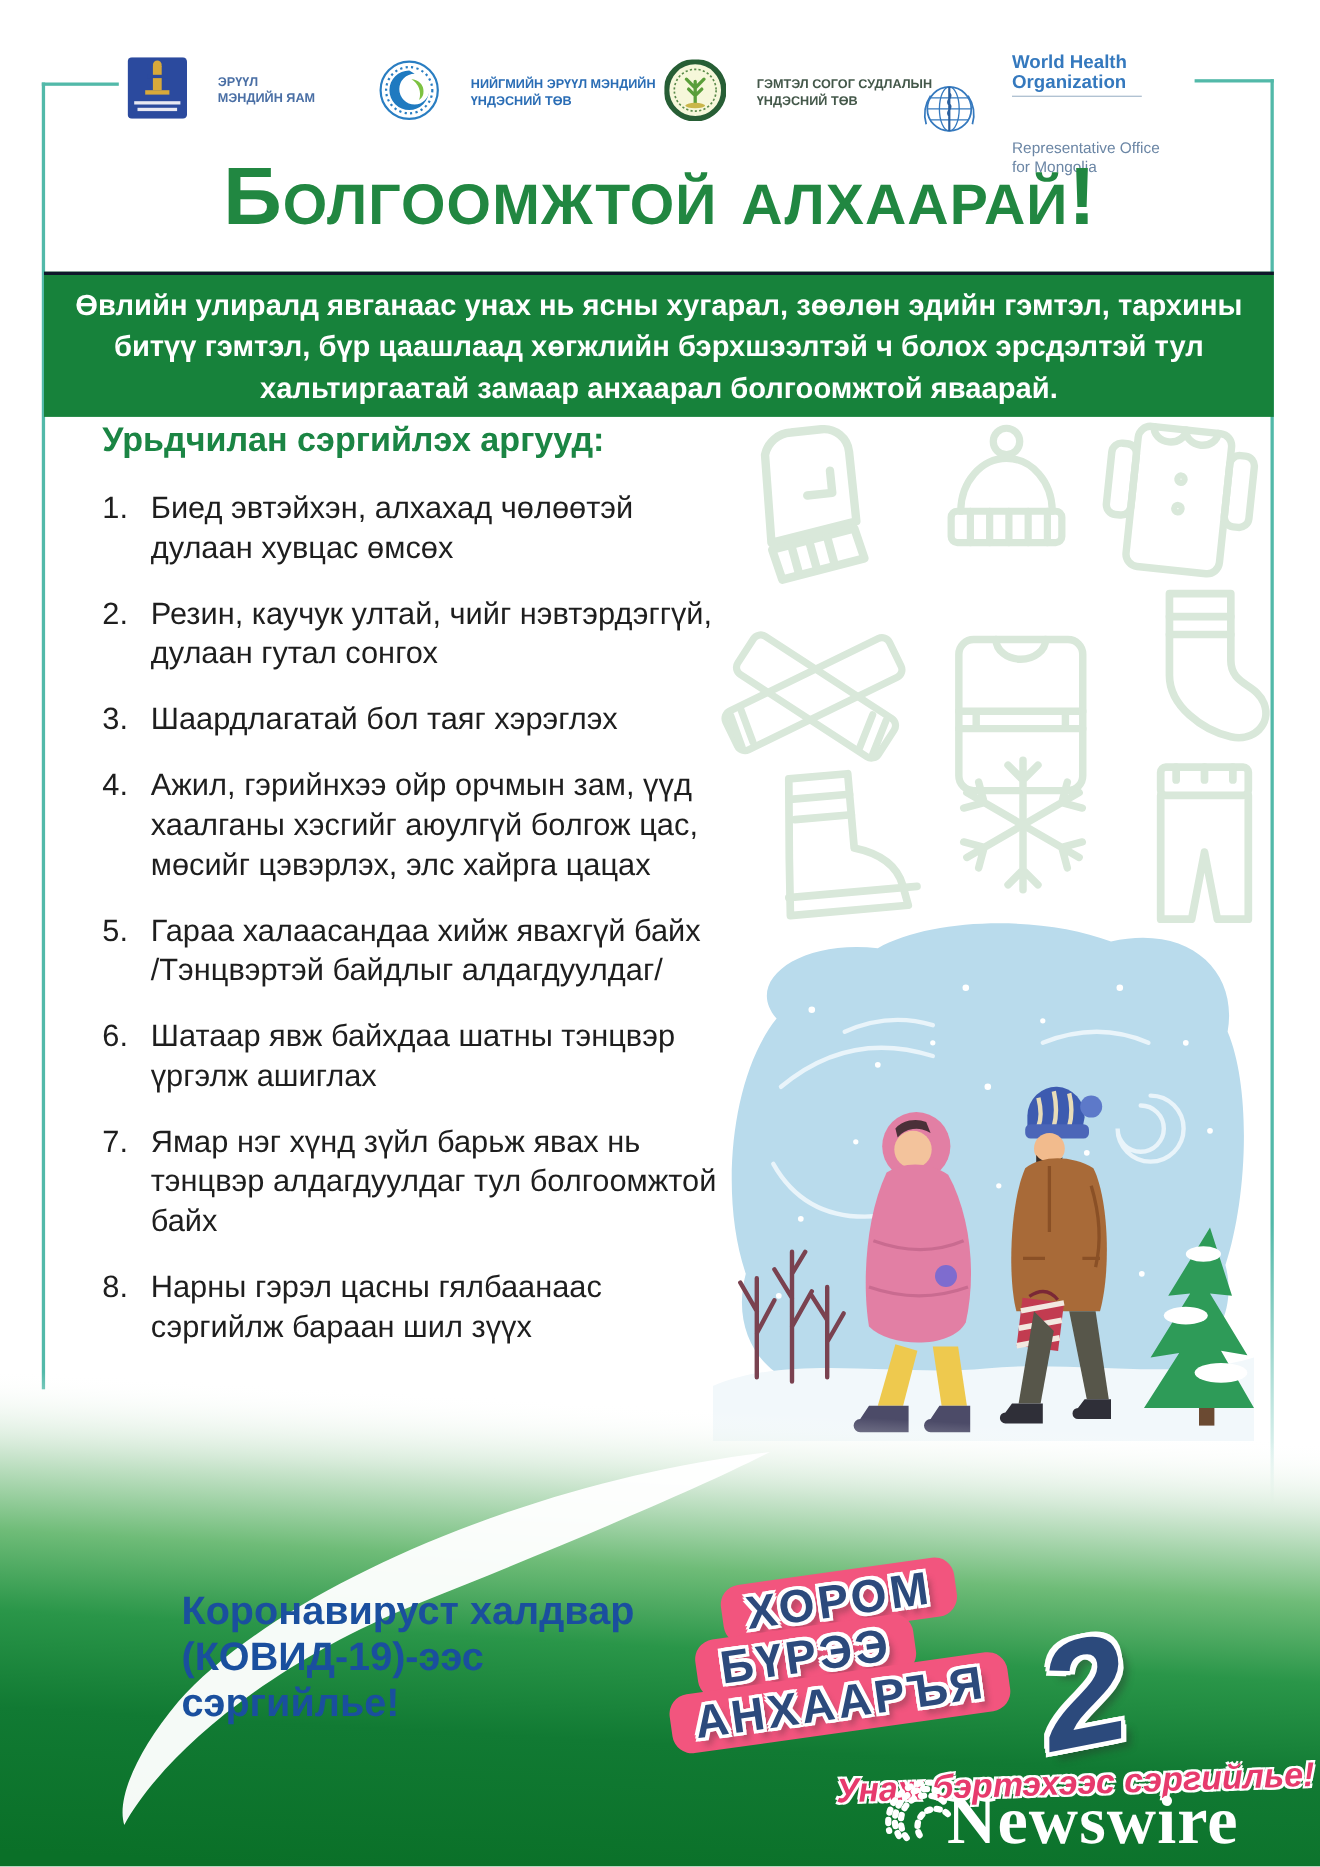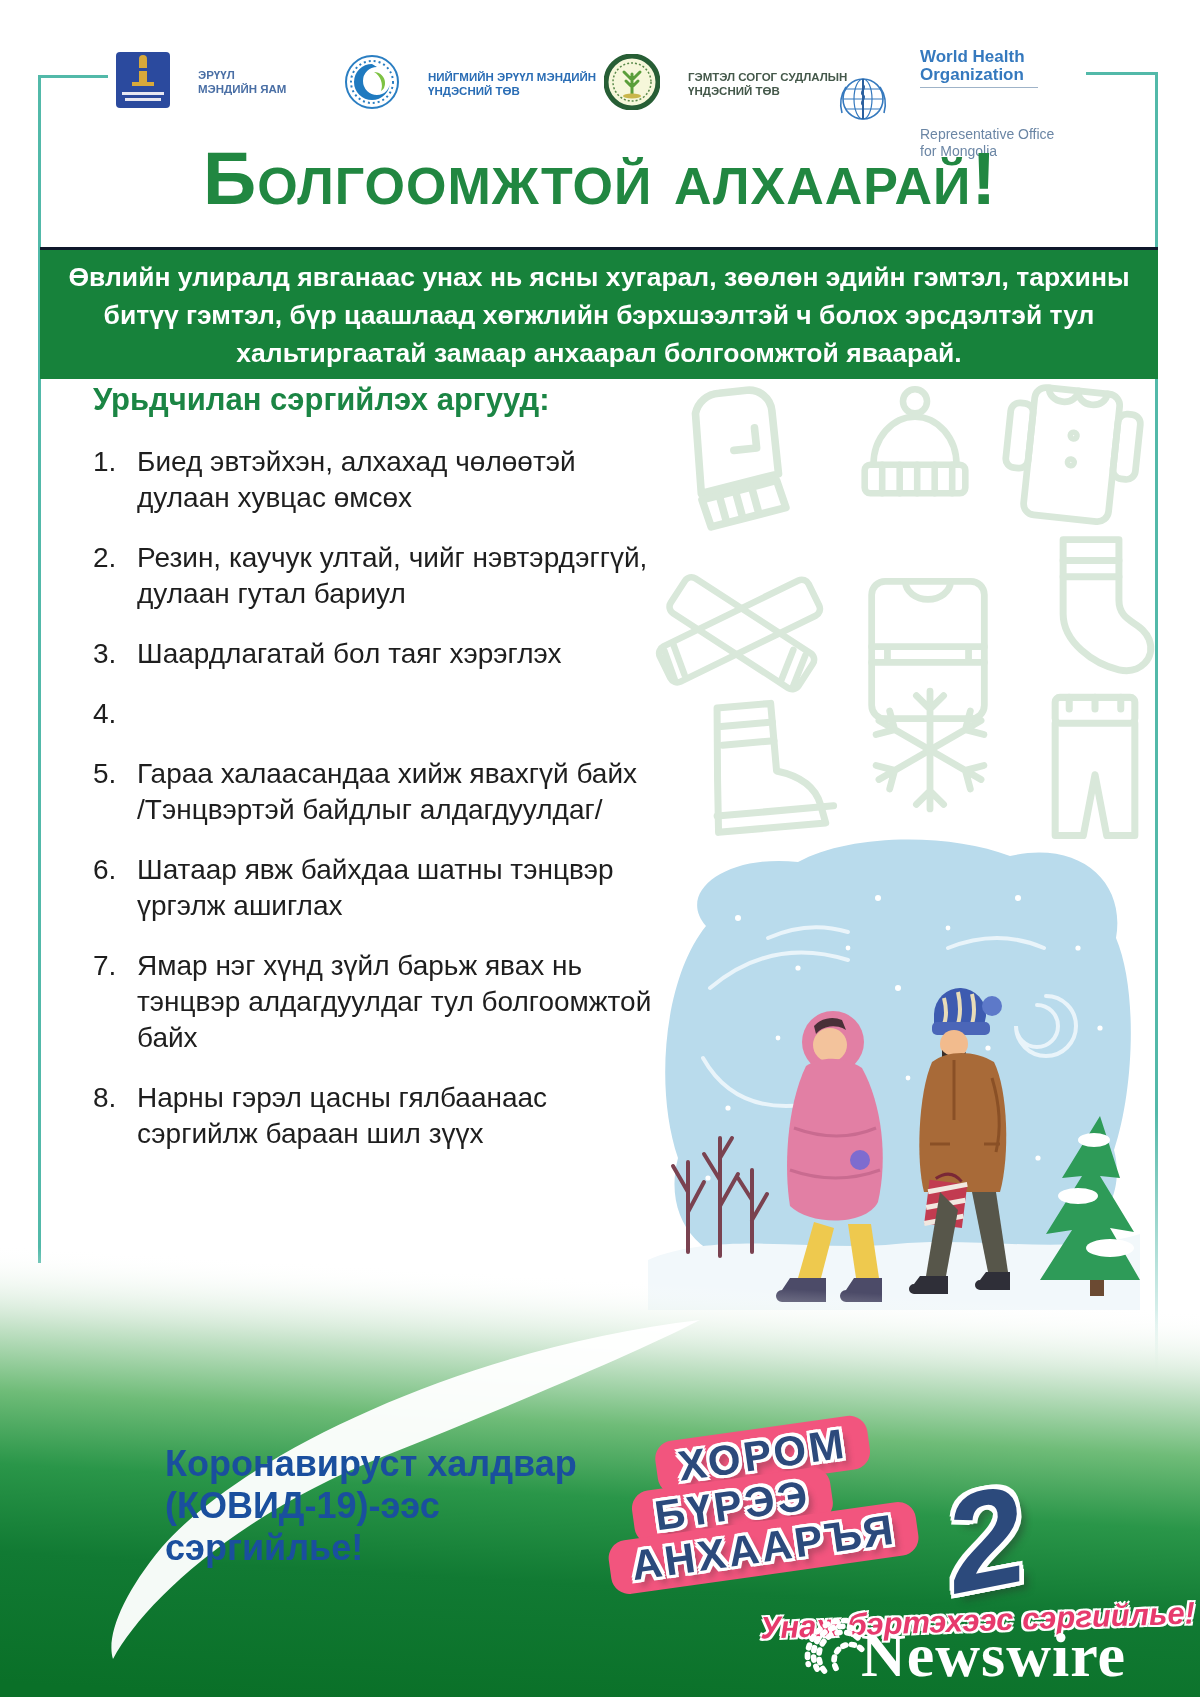--- a/index.html
+++ b/index.html
@@ -239,28 +239,31 @@
     <h2>Урьдчилан сэргийлэх аргууд:</h2>
     <ol>
       <li>
           <span class="num">1.</span>
           <span class="item-text">Биед эвтэйхэн, алхахад чөлөөтэй
 дулаан хувцас өмсөх</span>
         </li>
       <li>
           <span class="num">2.</span>
           <span class="item-text">Резин, каучук ултай, чийг нэвтэрдэггүй,
-дулаан гутал бариул</span>
+дулаан гутал сонгох</span>
         </li>
       <li>
           <span class="num">3.</span>
           <span class="item-text">Шаардлагатай бол таяг хэрэглэх</span>
         </li>
       <li>
           <span class="num">4.</span>
+          <span class="item-text">Ажил, гэрийнхээ ойр орчмын зам, үүд
+хаалганы хэсгийг аюулгүй болгож цас,
+мөсийг цэвэрлэх, элс хайрга цацах</span>
         </li>
       <li>
           <span class="num">5.</span>
           <span class="item-text">Гараа халаасандаа хийж явахгүй байх
 /Тэнцвэртэй байдлыг алдагдуулдаг/</span>
         </li>
       <li>
           <span class="num">6.</span>
           <span class="item-text">Шатаар явж байхдаа шатны тэнцвэр
 үргэлж ашиглах</span>

